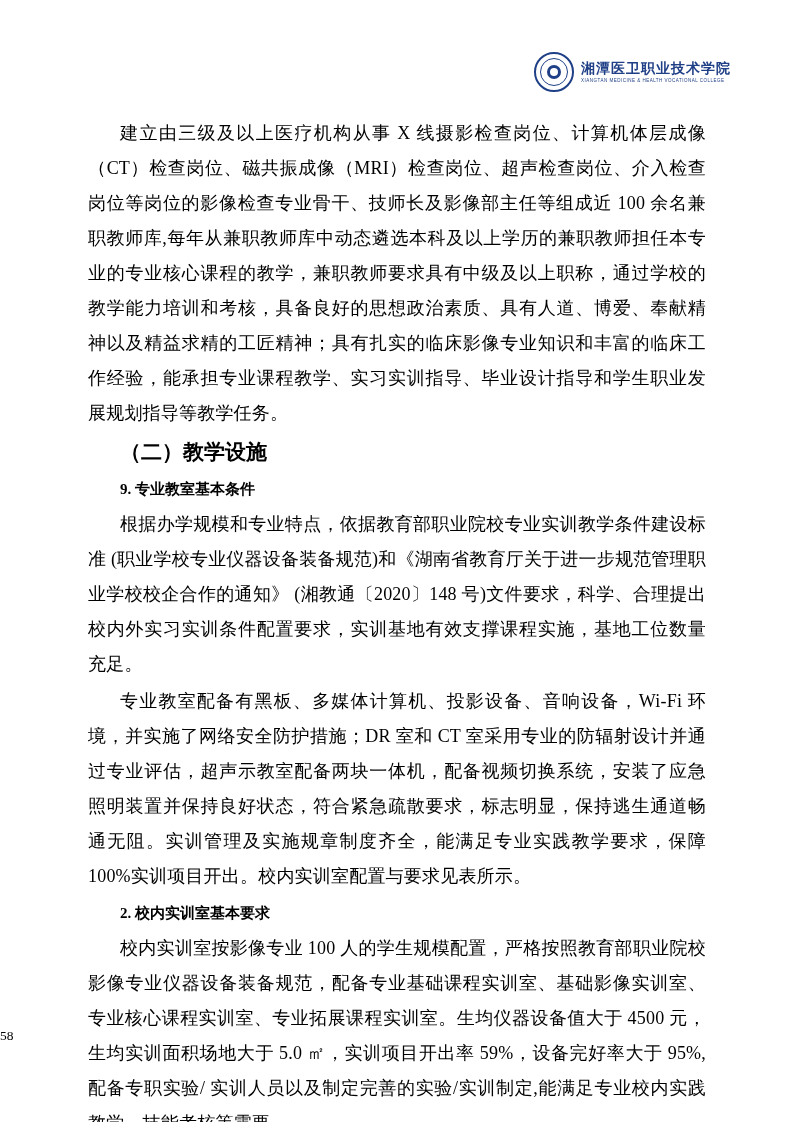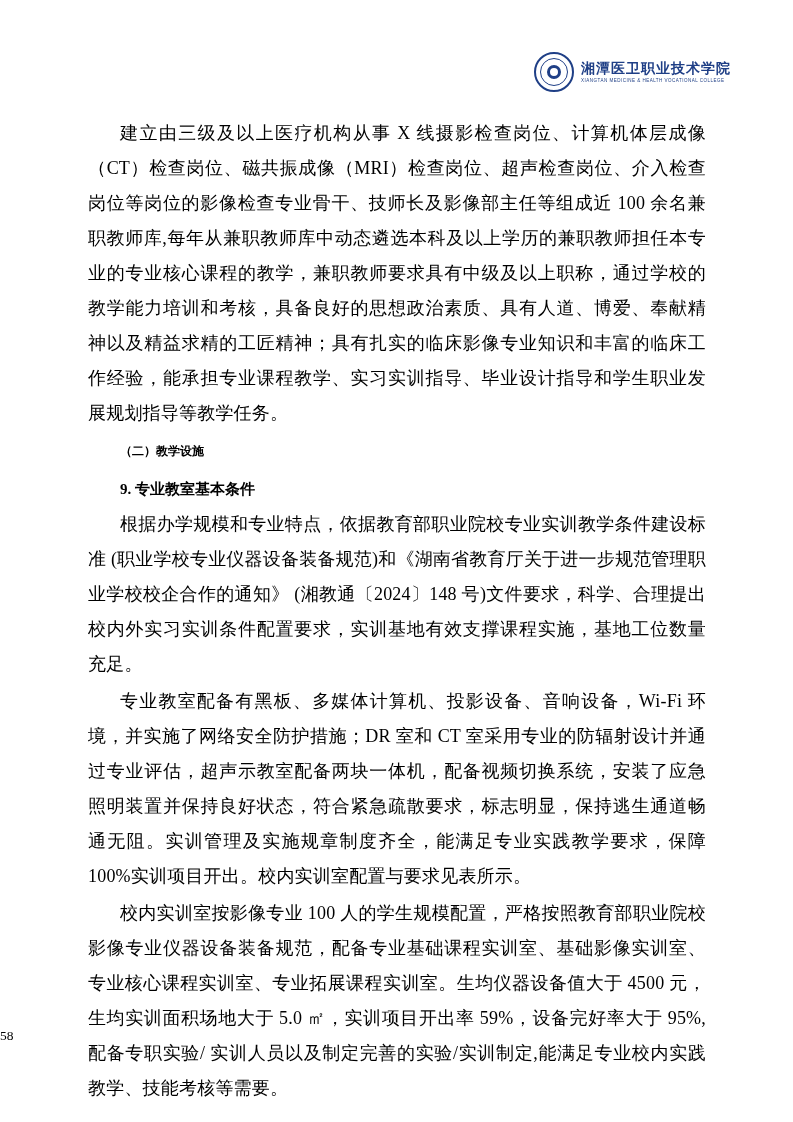--- a/index.html
+++ b/index.html
@@ -87,26 +87,25 @@
     font-size: 18px;
     line-height: 35px;
     text-align: justify;
     text-justify: inter-ideograph;
     letter-spacing: 0.2px;
   }
   p.indent {
     text-indent: 32px;
   }
   .h2 {
-    font-size: 12px;
+    font-size: 21px;
     font-weight: bold;
     line-height: 35px;
     text-indent: 32px;
     margin: 4px 0 0 0;
-    font-family: Liberation Mono, monospace;
   }
   .h3 {
     font-size: 15px;
     font-weight: bold;
     line-height: 35px;
     text-indent: 32px;
     margin: 2px 0 0 0;
   }
   .pagenum {
     position: absolute;
@@ -128,20 +127,21 @@
     <div class="logo-text">
       <div class="logo-cn">湘潭医卫职业技术学院</div>
       <div class="logo-en">XIANGTAN MEDICINE &amp; HEALTH VOCATIONAL COLLEGE</div>
     </div>
   </div>
 
   <div class="body-area">
     <p class="indent">建立由三级及以上医疗机构从事 X 线摄影检查岗位、计算机体层成像（CT）检查岗位、磁共振成像（MRI）检查岗位、超声检查岗位、介入检查岗位等岗位的影像检查专业骨干、技师长及影像部主任等组成近 100 余名兼职教师库,每年从兼职教师库中动态遴选本科及以上学历的兼职教师担任本专业的专业核心课程的教学，兼职教师要求具有中级及以上职称，通过学校的教学能力培训和考核，具备良好的思想政治素质、具有人道、博爱、奉献精神以及精益求精的工匠精神；具有扎实的临床影像专业知识和丰富的临床工作经验，能承担专业课程教学、实习实训指导、毕业设计指导和学生职业发展规划指导等教学任务。</p>
     <div class="h2">（二）教学设施</div>
     <div class="h3">9. 专业教室基本条件</div>
-    <p class="indent">根据办学规模和专业特点，依据教育部职业院校专业实训教学条件建设标准 (职业学校专业仪器设备装备规范)和《湖南省教育厅关于进一步规范管理职业学校校企合作的通知》 (湘教通〔2024〕148 号)文件要求，科学、合理提出校内外实习实训条件配置要求，实训基地有效支撑课程实施，基地工位数量充足。</p>
+    <p class="indent">根据办学规模和专业特点，依据教育部职业院校专业实训教学条件建设标准 (职业学校专业仪器设备装备规范)和《湖南省教育厅关于进一步规范管理职业学校校企合作的通知》 (湘教通〔2020〕148 号)文件要求，科学、合理提出校内外实习实训条件配置要求，实训基地有效支撑课程实施，基地工位数量充足。</p>
     <p class="indent">专业教室配备有黑板、多媒体计算机、投影设备、音响设备，Wi-Fi 环境，并实施了网络安全防护措施；DR 室和 CT 室采用专业的防辐射设计并通过专业评估，超声示教室配备两块一体机，配备视频切换系统，安装了应急照明装置并保持良好状态，符合紧急疏散要求，标志明显，保持逃生通道畅通无阻。实训管理及实施规章制度齐全，能满足专业实践教学要求，保障100%实训项目开出。校内实训室配置与要求见表所示。</p>
+    <div class="h3">2. 校内实训室基本要求</div>
     <p class="indent">校内实训室按影像专业 100 人的学生规模配置，严格按照教育部职业院校影像专业仪器设备装备规范，配备专业基础课程实训室、基础影像实训室、专业核心课程实训室、专业拓展课程实训室。生均仪器设备值大于 4500 元，生均实训面积场地大于 5.0 ㎡，实训项目开出率 59%，设备完好率大于 95%,配备专职实验/ 实训人员以及制定完善的实验/实训制定,能满足专业校内实践教学、技能考核等需要。</p>
   </div>
 
   <div class="pagenum">58</div>
 
 </div>
 
 </body></html>

